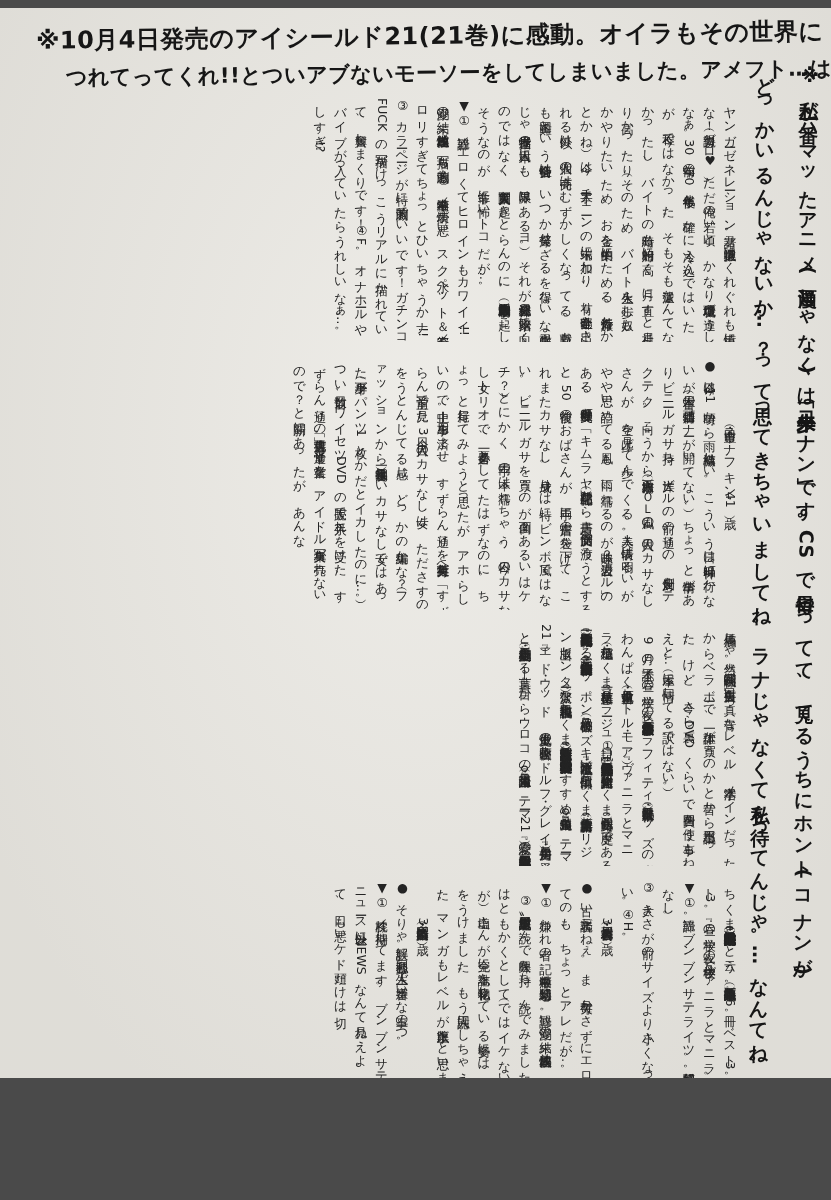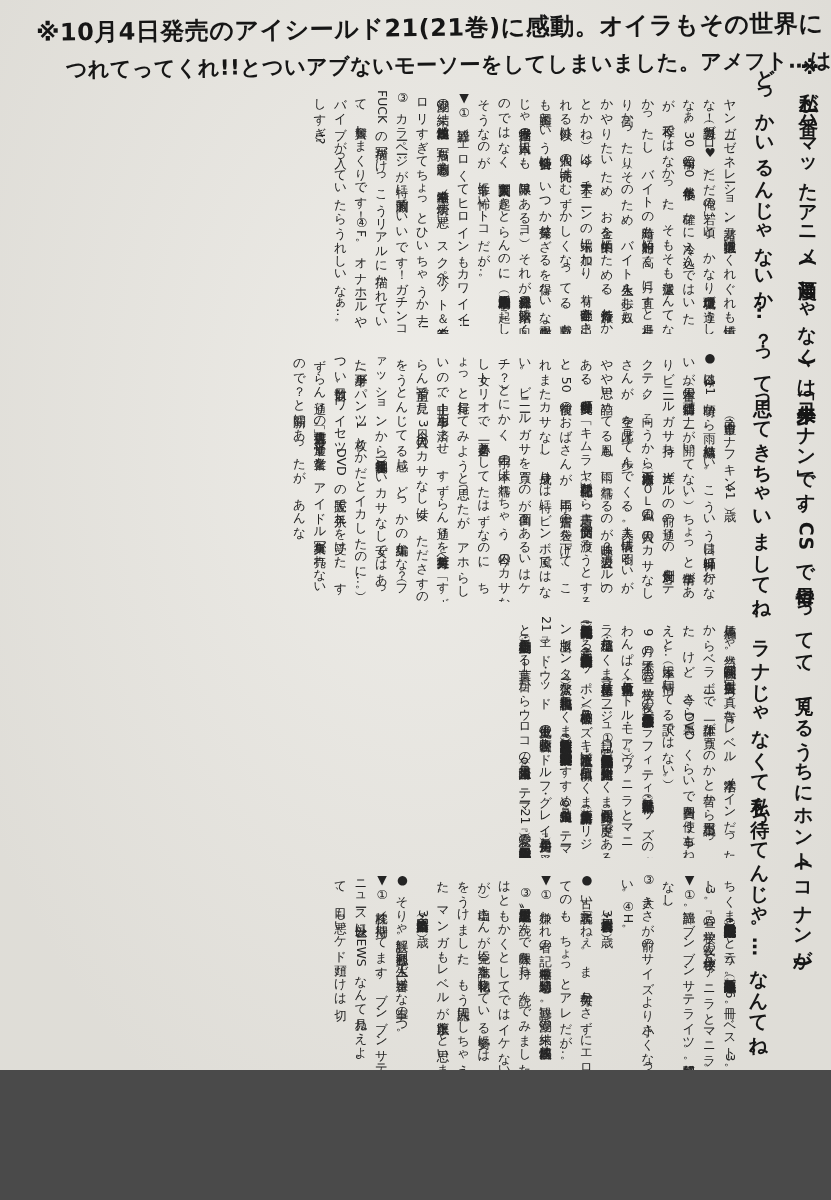--- a/index.html
+++ b/index.html
@@ -1,17 +1,17 @@
 <!DOCTYPE html>
 <html><head>
 <meta charset="utf-8">
 <style>
   html,body { margin:0; padding:0; background:#4a4a4a; }
   .page {
-    position:relative; width:831px; height:1070px; margin:0 auto;
+    position:relative; width:831px; height:1070px; margin:8px auto;
     background:#e8e6e0;
     background-image: radial-gradient(ellipse at 50% 40%, rgba(255,255,255,0.25), rgba(0,0,0,0.04) 85%);
     overflow:hidden;
     font-family:"DejaVu Sans", sans-serif;
   }
   
   .vtext {
     writing-mode: vertical-rl;
     text-orientation: mixed;
     white-space: pre-line;

